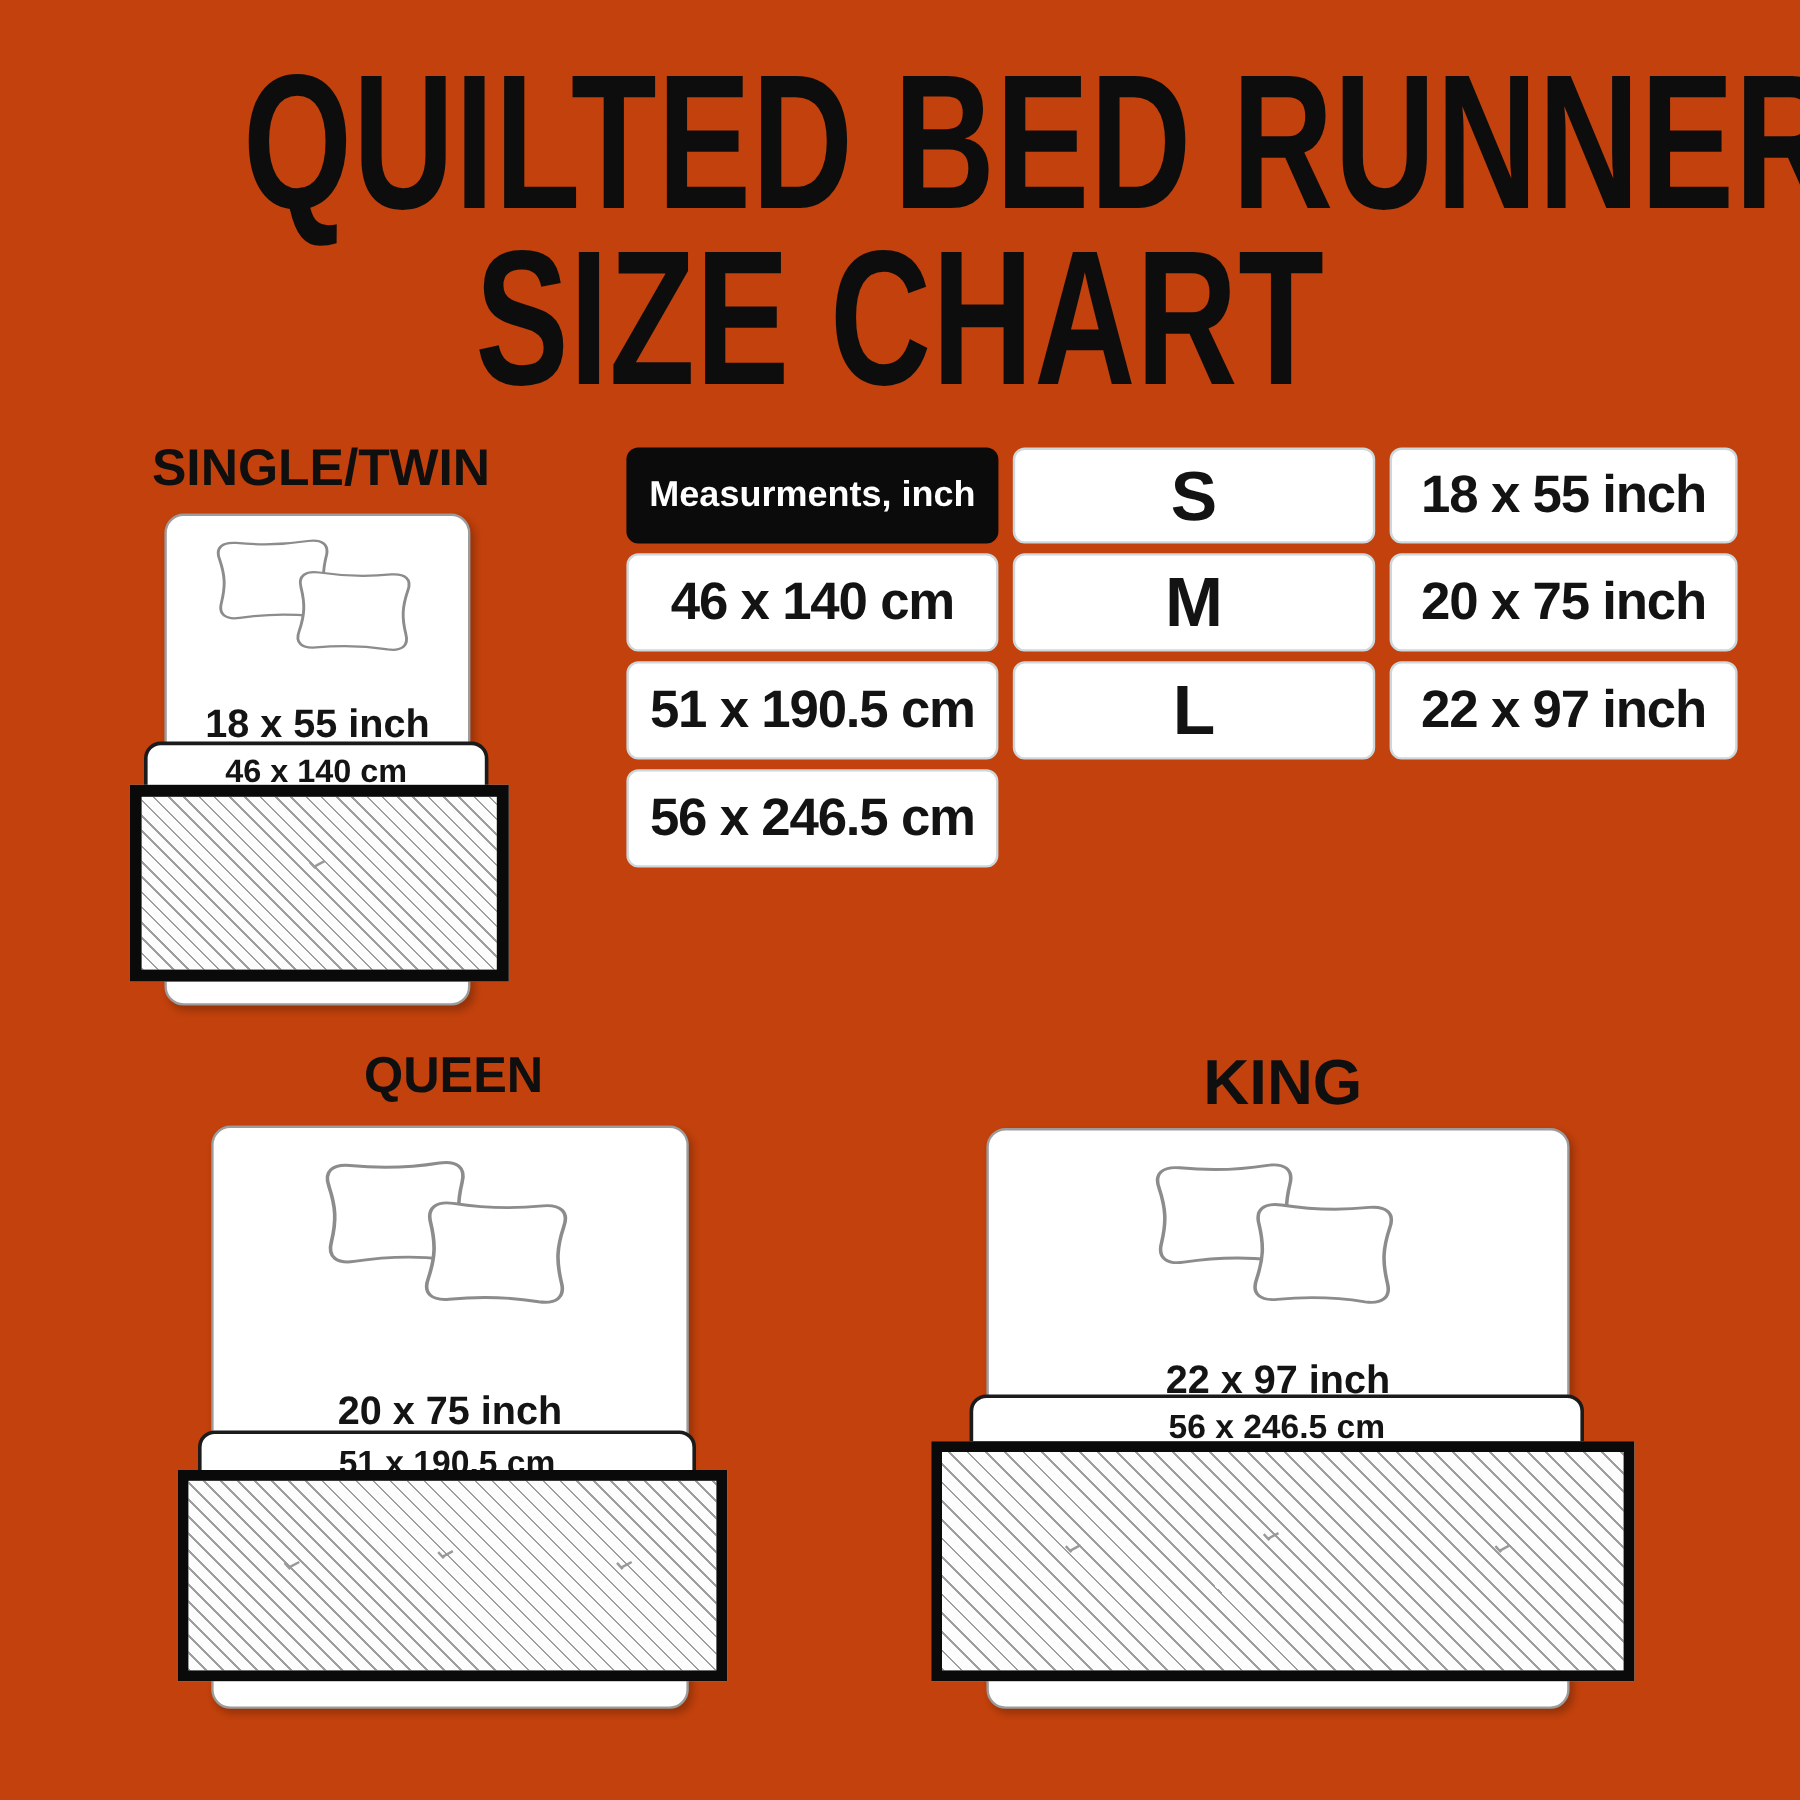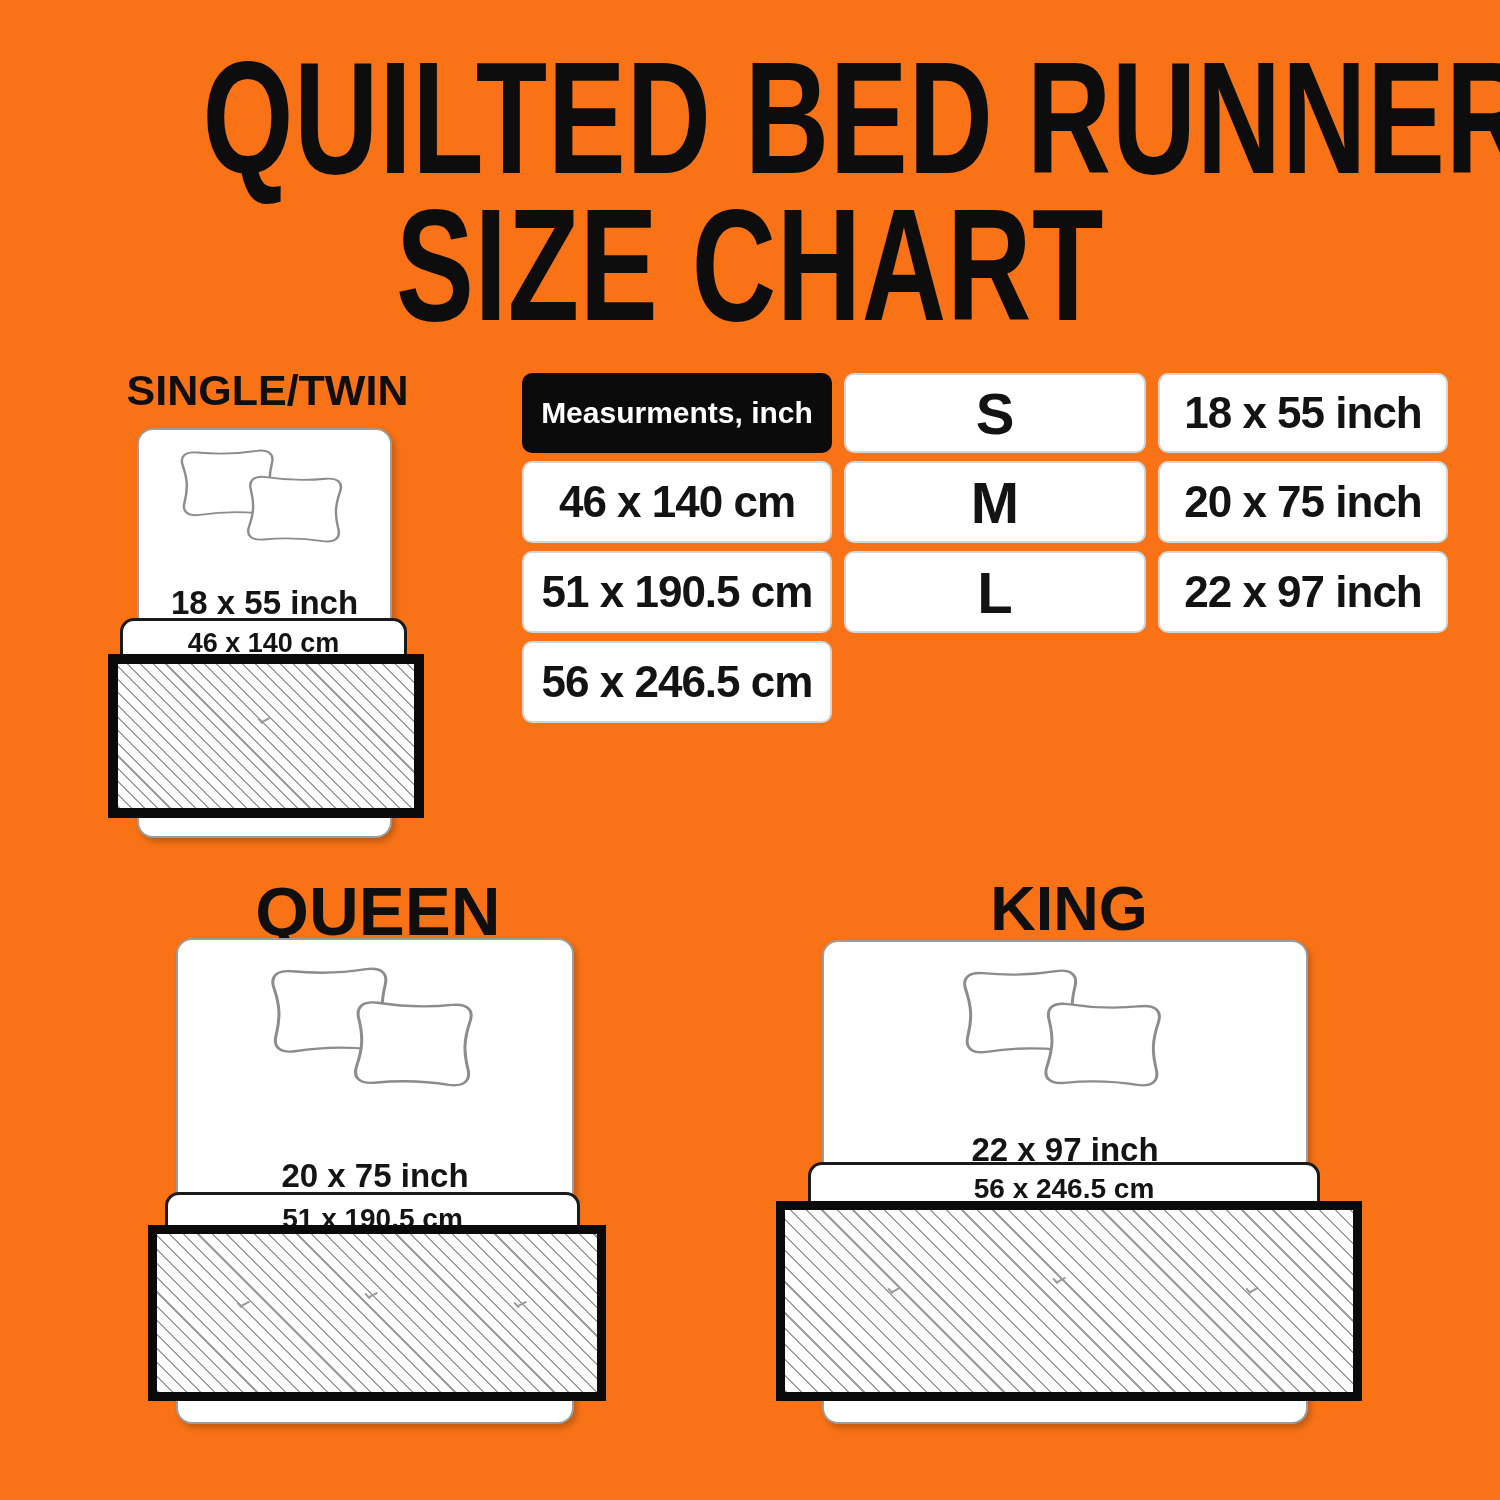--- a/index.html
+++ b/index.html
@@ -1,18 +1,18 @@
 <!DOCTYPE html>
 <html><head>
 <meta charset="utf-8">
 <style>
   * { margin:0; padding:0; box-sizing:border-box; }
   html,body { background:#ffffff; }
   body { font-family:"Liberation Sans", sans-serif; color:#141414; }
-  .canvas { position:relative; width:1500px; height:1500px; background:#f97316; overflow:hidden; margin:0 auto; }
+  .canvas { position:relative; width:1500px; height:1500px; background:#c2410c; overflow:hidden; margin:0 auto; }
 
   
   .title { position:absolute; top:44px; left:0; width:100%; text-align:center;
            font-weight:700; color:#0d0d0d; transform:scaleX(.73); transform-origin:50% 0; }
   .title span { display:block; font-size:160px; line-height:147px; letter-spacing:1px; white-space:nowrap; }
 
   
   .tbl { position:absolute; left:522px; top:373px;
          display:grid; grid-template-columns:310px 302px 290px;
          grid-template-rows:80px 82px 82px 82px; gap:8px 12px; }
@@ -52,30 +52,30 @@
   .d-single { left:100px; top:366px; width:335px; height:500px; }
   .d-single .dlabel { top:0; font-size:43px; }
   .d-single .bed    { left:37px; top:62px; width:255px; height:410px; }
   .d-single .pillows{ left:74px; top:80px; width:178px; height:100px; }
   .d-single .inch   { left:37px; top:218px; width:255px; }
   .d-single .band   { left:20px; top:252px; width:287px; height:80px; font-size:27px; padding-top:7px; }
   .d-single .runner { left:8px;  top:288px; width:316px; height:164px; border-width:10px; }
 
   
   .d-queen { left:148px; top:870px; width:460px; height:580px; }
-  .d-queen .dlabel { top:2px; font-size:69px; }
+  .d-queen .dlabel { top:2px; font-size:42px; }
   .d-queen .bed    { left:28px; top:68px; width:398px; height:486px; }
   .d-queen .pillows{ left:115px; top:93px; width:222px; height:128px; }
   .d-queen .inch   { left:28px; top:287px; width:398px; }
   .d-queen .band   { left:17px; top:322px; width:415px; height:80px; font-size:28px; padding-top:8px; }
   .d-queen .runner { left:0;   top:355px; width:458px; height:176px; border-width:9px; }
 
   
   .d-king { left:776px; top:870px; width:586px; height:580px; }
-  .d-king .dlabel { top:2px; font-size:63px;text-align:center; }
+  .d-king .dlabel { top:2px; font-size:53px;text-align:center; }
   .d-king .bed    { left:46px; top:70px; width:486px; height:484px; }
   .d-king .pillows{ left:179px; top:95px; width:218px; height:126px; }
   .d-king .inch   { left:46px; top:261px; width:486px; }
   .d-king .band   { left:32px; top:292px; width:512px; height:80px; font-size:28px; padding-top:8px; }
   .d-king .runner { left:0;   top:331px; width:586px; height:200px; border-width:9px; }
 </style>
 </head>
 <body>
 
 <svg width="0" height="0" style="position:absolute" aria-hidden="true">

